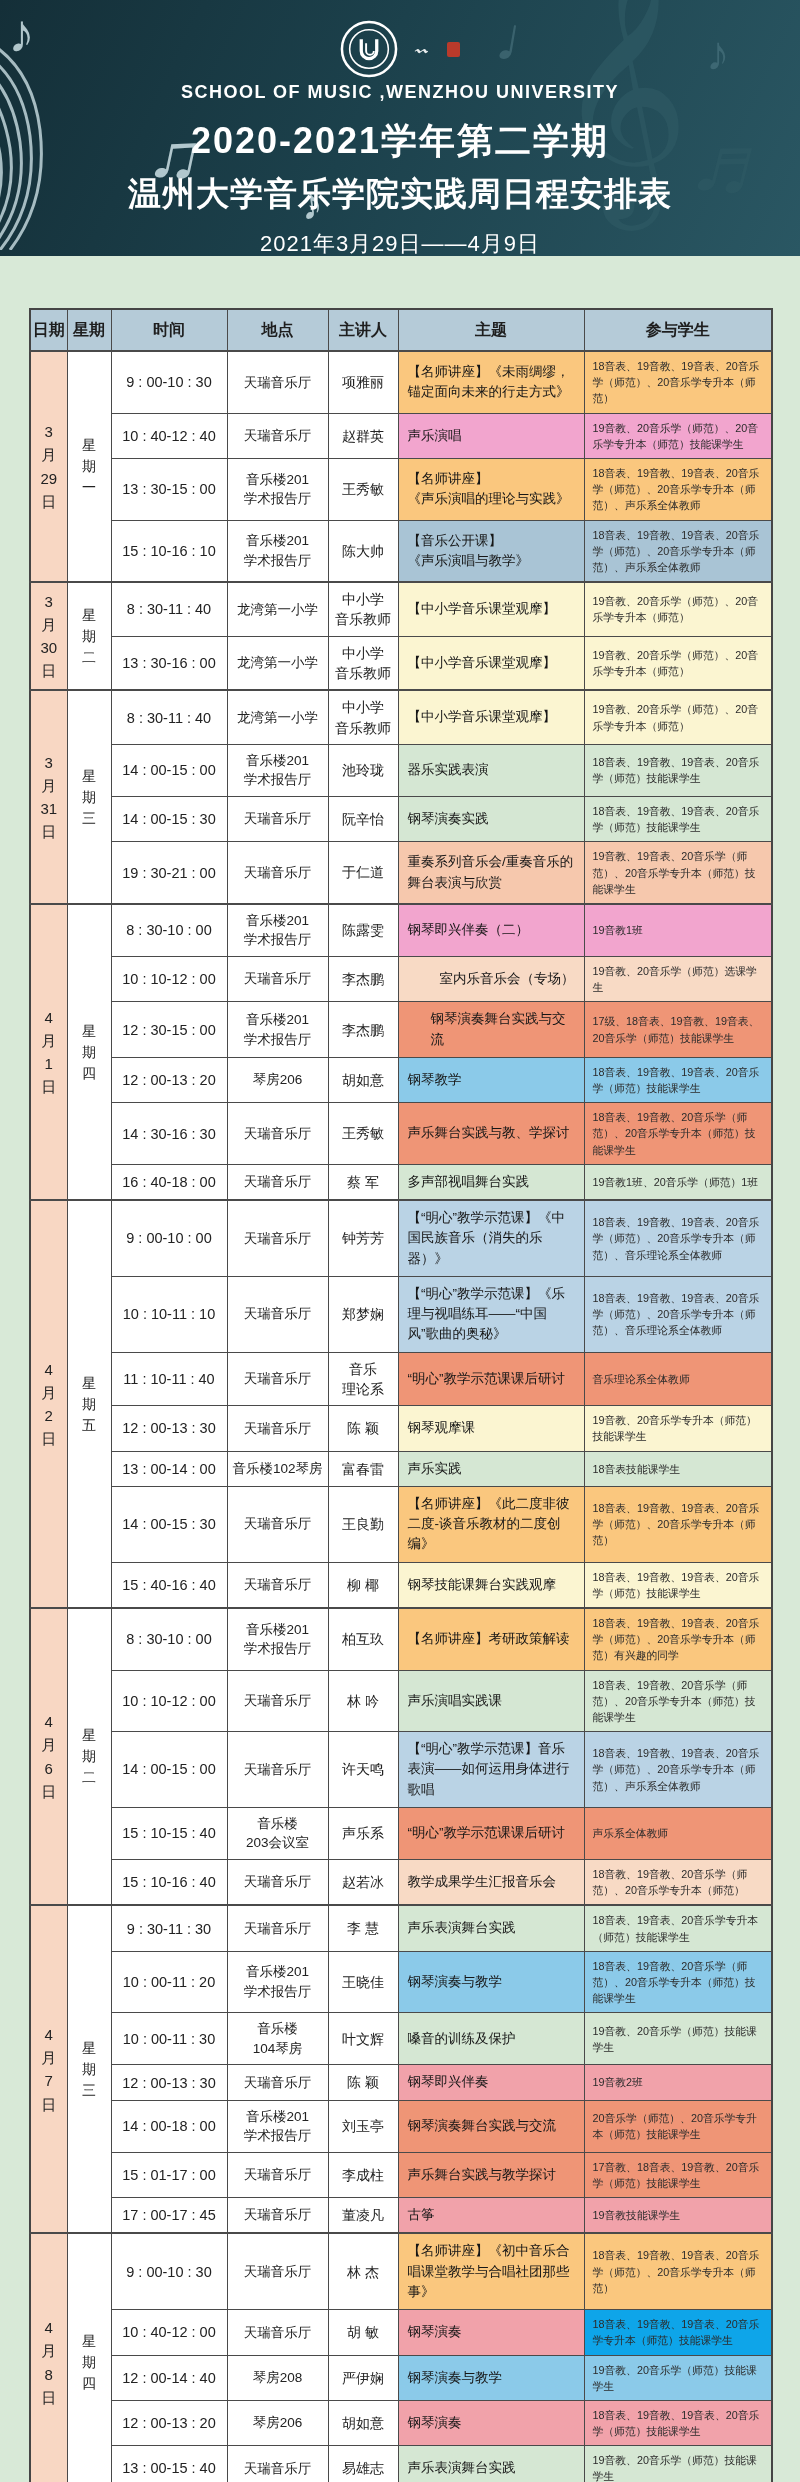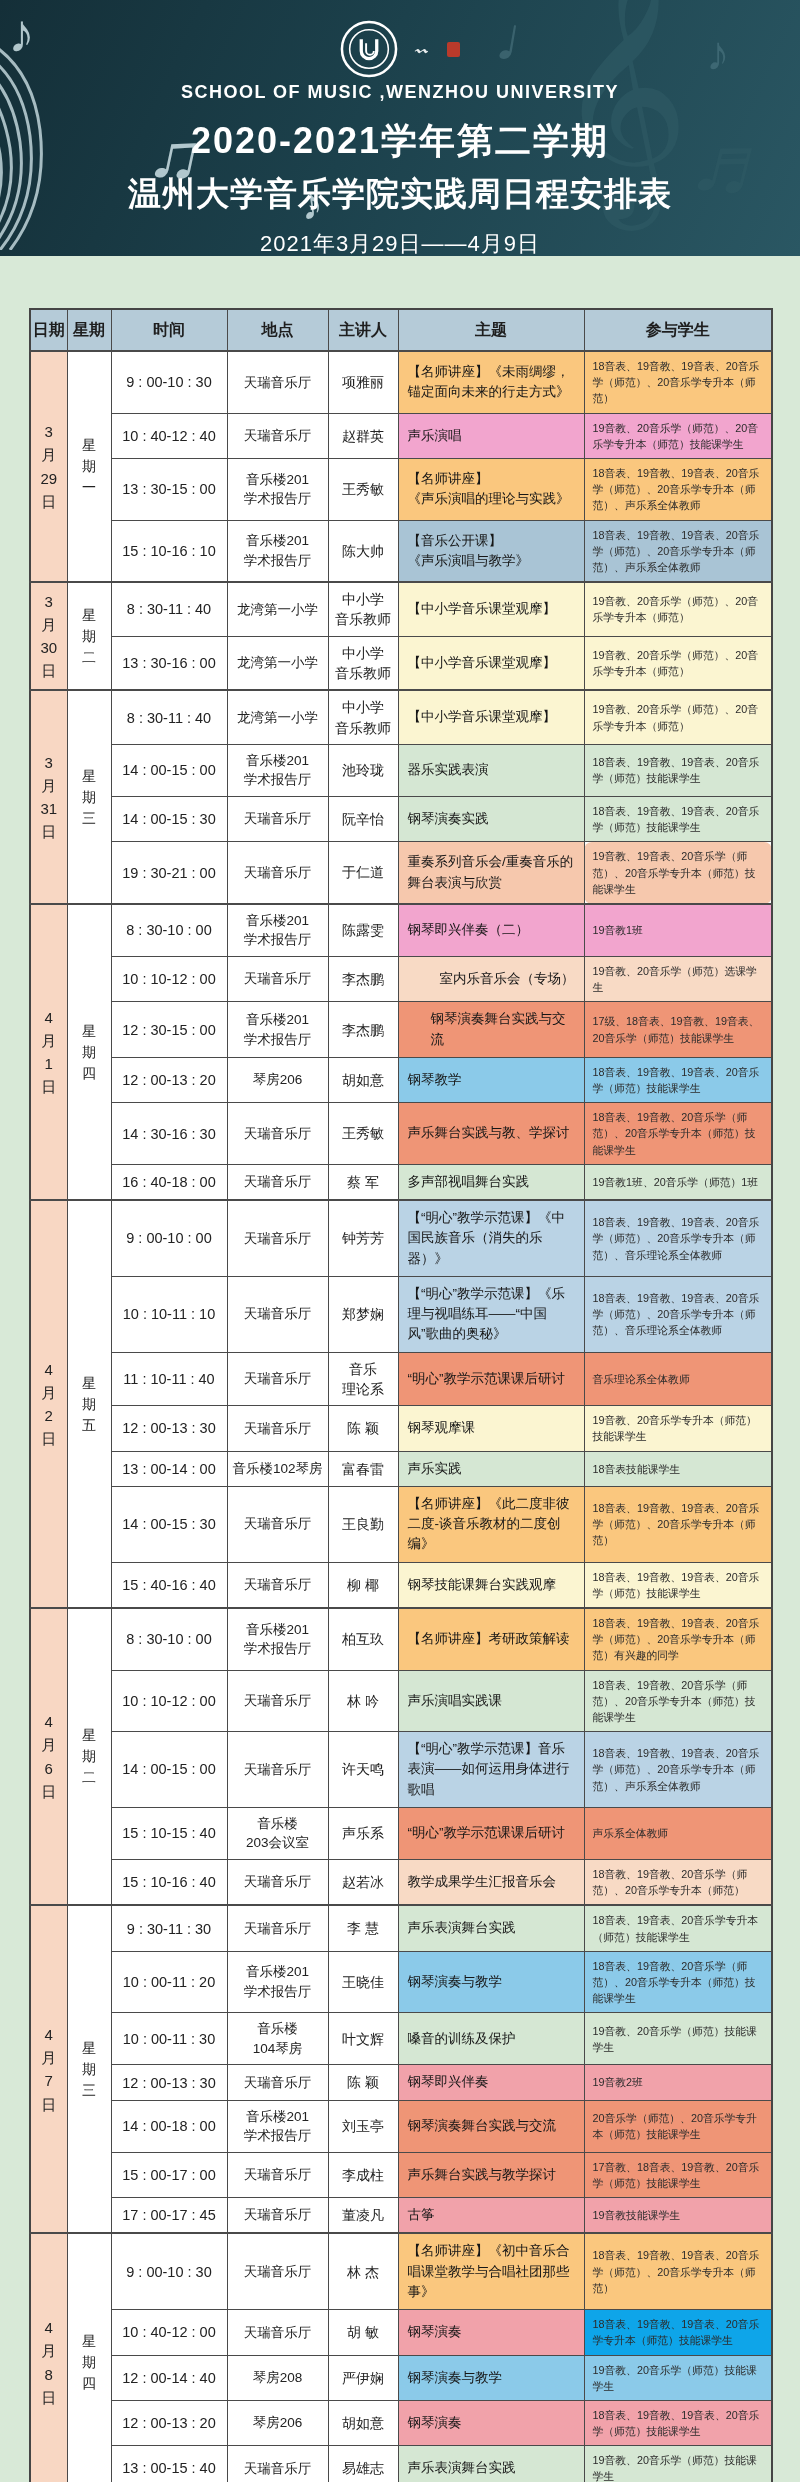--- a/index.html
+++ b/index.html
@@ -214,21 +214,21 @@
           <td class="c-loc">天瑞音乐厅</td>
           <td class="c-spk">阮辛怡</td>
           <td class="c-topic" style="background-color: rgb(213, 231, 211);">钢琴演奏实践</td>
           <td class="c-stu" style="background-color: rgb(213, 231, 211);">18音表、19音教、19音表、20音乐学（师范）技能课学生</td>
         </tr>
         <tr>
           <td class="c-time">19 : 30-21 : 00</td>
           <td class="c-loc">天瑞音乐厅</td>
           <td class="c-spk">于仁道</td>
           <td class="c-topic" style="background-color: rgb(246, 200, 173);">重奏系列音乐会/重奏音乐的舞台表演与欣赏</td>
-          <td class="c-stu" style="background-color: rgb(246, 200, 173); border-radius: 8px;">19音教、19音表、20音乐学（师范）、20音乐学专升本（师范）技能课学生</td>
+          <td class="c-stu" style="background-color: rgb(246, 200, 173);">19音教、19音表、20音乐学（师范）、20音乐学专升本（师范）技能课学生</td>
         </tr>
         <tr class="group-start">
           <td class="c-date" rowspan="6">
             <div>4</div>
             <div>月</div>
             <div>1</div>
             <div>日</div>
           </td>
           <td class="c-week" rowspan="6">
             <div>星</div>
@@ -430,21 +430,21 @@
         </tr>
         <tr>
           <td class="c-time">14 : 00-18 : 00</td>
           <td class="c-loc">音乐楼201
 学术报告厅</td>
           <td class="c-spk">刘玉亭</td>
           <td class="c-topic" style="background-color: rgb(239, 149, 118);">钢琴演奏舞台实践与交流</td>
           <td class="c-stu" style="background-color: rgb(239, 149, 118);">20音乐学（师范）、20音乐学专升本（师范）技能课学生</td>
         </tr>
         <tr>
-          <td class="c-time">15 : 00-17 : 00</td>
+          <td class="c-time">15 : 01-17 : 00</td>
           <td class="c-loc">天瑞音乐厅</td>
           <td class="c-spk">李成柱</td>
           <td class="c-topic" style="background-color: rgb(239, 149, 118);">声乐舞台实践与教学探讨</td>
           <td class="c-stu" style="background-color: rgb(239, 149, 118);">17音教、18音表、19音教、20音乐学（师范）技能课学生</td>
         </tr>
         <tr>
           <td class="c-time">17 : 00-17 : 45</td>
           <td class="c-loc">天瑞音乐厅</td>
           <td class="c-spk">董凌凡</td>
           <td class="c-topic" style="background-color: rgb(241, 162, 170);">古筝</td>

